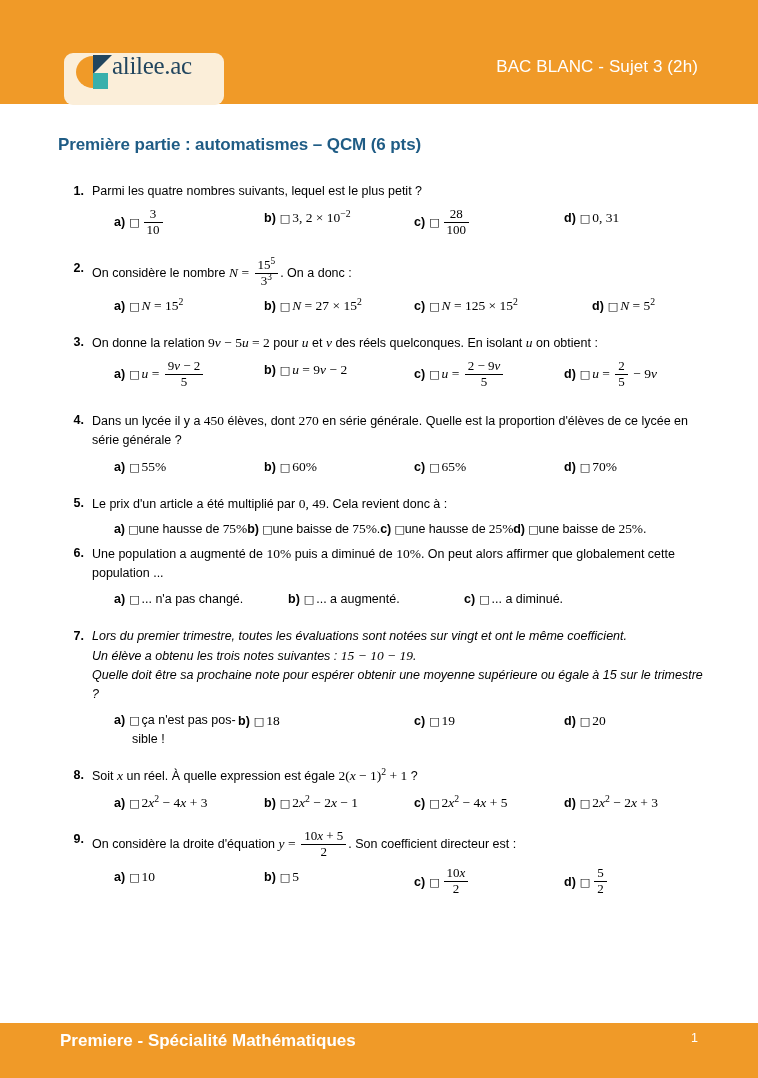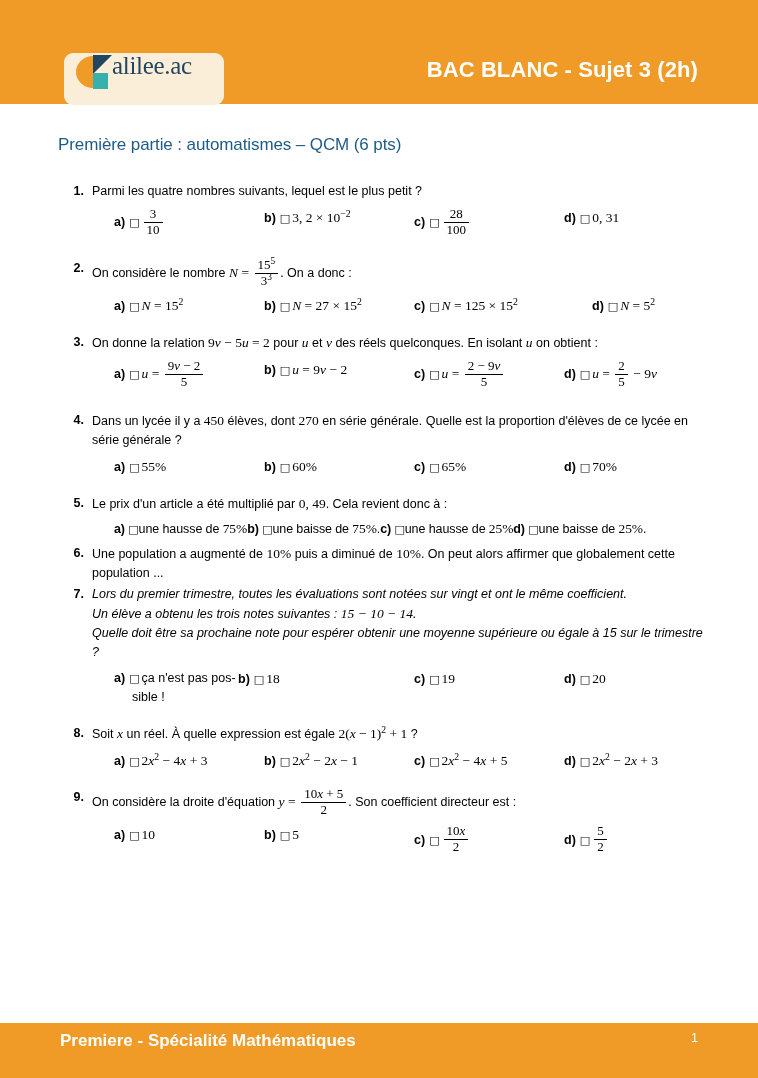--- a/index.html
+++ b/index.html
@@ -68,37 +68,37 @@
     font-size: 25px;
     color: #22465f;
     letter-spacing: -0.3px;
     margin-left: -4px;
     line-height: 1;
     padding-bottom: 2px;
   }
   .header-title {
     position: absolute;
     right: 60px; top: 57px;
-    font-size: 22px;
-    font-weight: bold;
+    font-size: 17px;
+    font-weight: normal;
     color: #ffffff;
     letter-spacing: 0.1px;
   }
 
   
   .content {
     position: absolute;
     left: 0; top: 104px;
     width: 758px;
   }
   .section-title {
     position: absolute;
     left: 58px; top: 31px;
     font-size: 17px;
-    font-weight: normal;
+    font-weight: bold;
     color: #1f5c85;
     letter-spacing: -0.1px;
     text-align: right;
   }
 
   .qlist {
     position: absolute;
     left: 58px; top: 78px;
     width: 650px;
   }
@@ -344,28 +344,39 @@
         <div class="q-body">Le prix d'un article a été multiplié par <span class="m">0, 49</span>. Cela revient donc à :</div>
       </div>
       <div class="opts-flow"><span class="opt-inline"><span class="lbl">a)</span> <span class="box">□</span><span>une hausse de <span class="m">75%</span></span></span><span class="opt-inline"><span class="lbl">b)</span> <span class="box">□</span><span>une baisse de <span class="m">75%</span>.</span></span><span class="opt-inline"><span class="lbl">c)</span> <span class="box">□</span><span>une hausse de <span class="m">25%</span></span></span><span class="opt-inline"><span class="lbl">d)</span> <span class="box">□</span><span>une baisse de <span class="m">25%</span>.</span></span></div>
     </div>
 
     <div class="q">
       <div class="q-head">
         <div class="q-num">6.</div>
         <div class="q-body">Une population a augmenté de <span class="m">10%</span> puis a diminué de <span class="m">10%</span>. On peut alors affirmer que globalement cette population ...</div>
       </div>
+      <div class="opts">
+        <div class="opt col-a">
+          <span class="lbl">a)</span><span class="box">□</span><span>... n'a pas changé.</span>
+        </div>
+        <div class="opt" style="left:196px">
+          <span class="lbl">b)</span><span class="box">□</span><span>... a augmenté.</span>
+        </div>
+        <div class="opt" style="left:372px">
+          <span class="lbl">c)</span><span class="box">□</span><span>... a diminué.</span>
+        </div>
+      </div>
     </div>
 
     <div class="q">
       <div class="q-head">
         <div class="q-num">7.</div>
         <div class="q-body">
           <p>Lors du premier trimestre, toutes les évaluations sont notées sur vingt et ont le même coefficient.</p>
-          <p>Un élève a obtenu les trois notes suivantes : <span class="m">15 − 10 − 14</span>.</p>
+          <p>Un élève a obtenu les trois notes suivantes : <span class="m">15 − 10 − 19</span>.</p>
           <p>Quelle doit être sa prochaine note pour espérer obtenir une moyenne supérieure ou égale à 15 sur le trimestre ?</p>
         </div>
       </div>
       <div class="opts two-line">
         <div class="opt col-a">
           <span class="lbl">a)</span><span class="box">□</span><span class="opt-wrap" style="display:inline">ça n'est pas pos-<br><span style="margin-left:18px"></span>sible !</span>
         </div>
         <div class="opt" style="left:146px">
           <span class="lbl">b)</span><span class="box">□</span><span class="m">18</span>
         </div>

